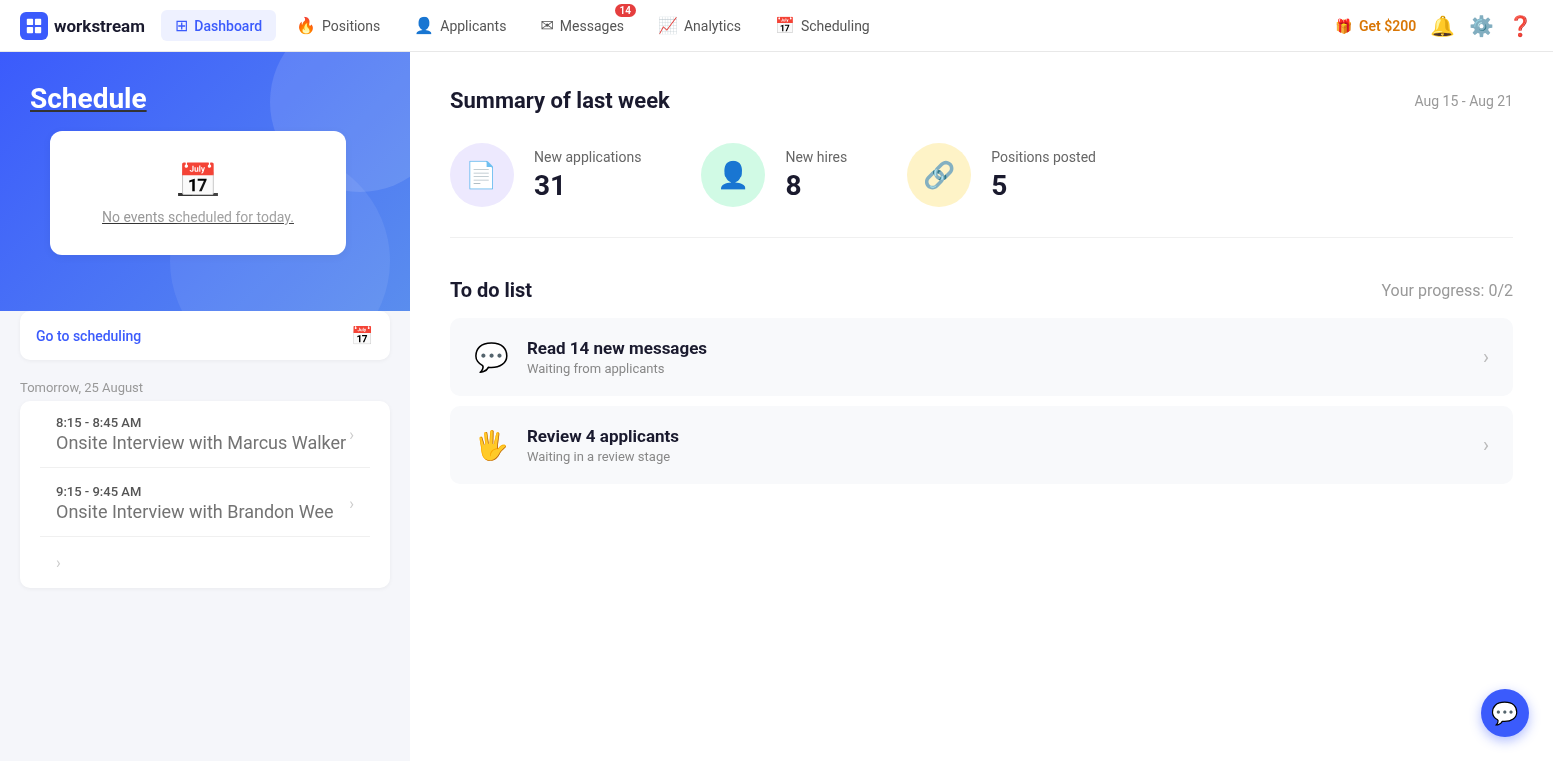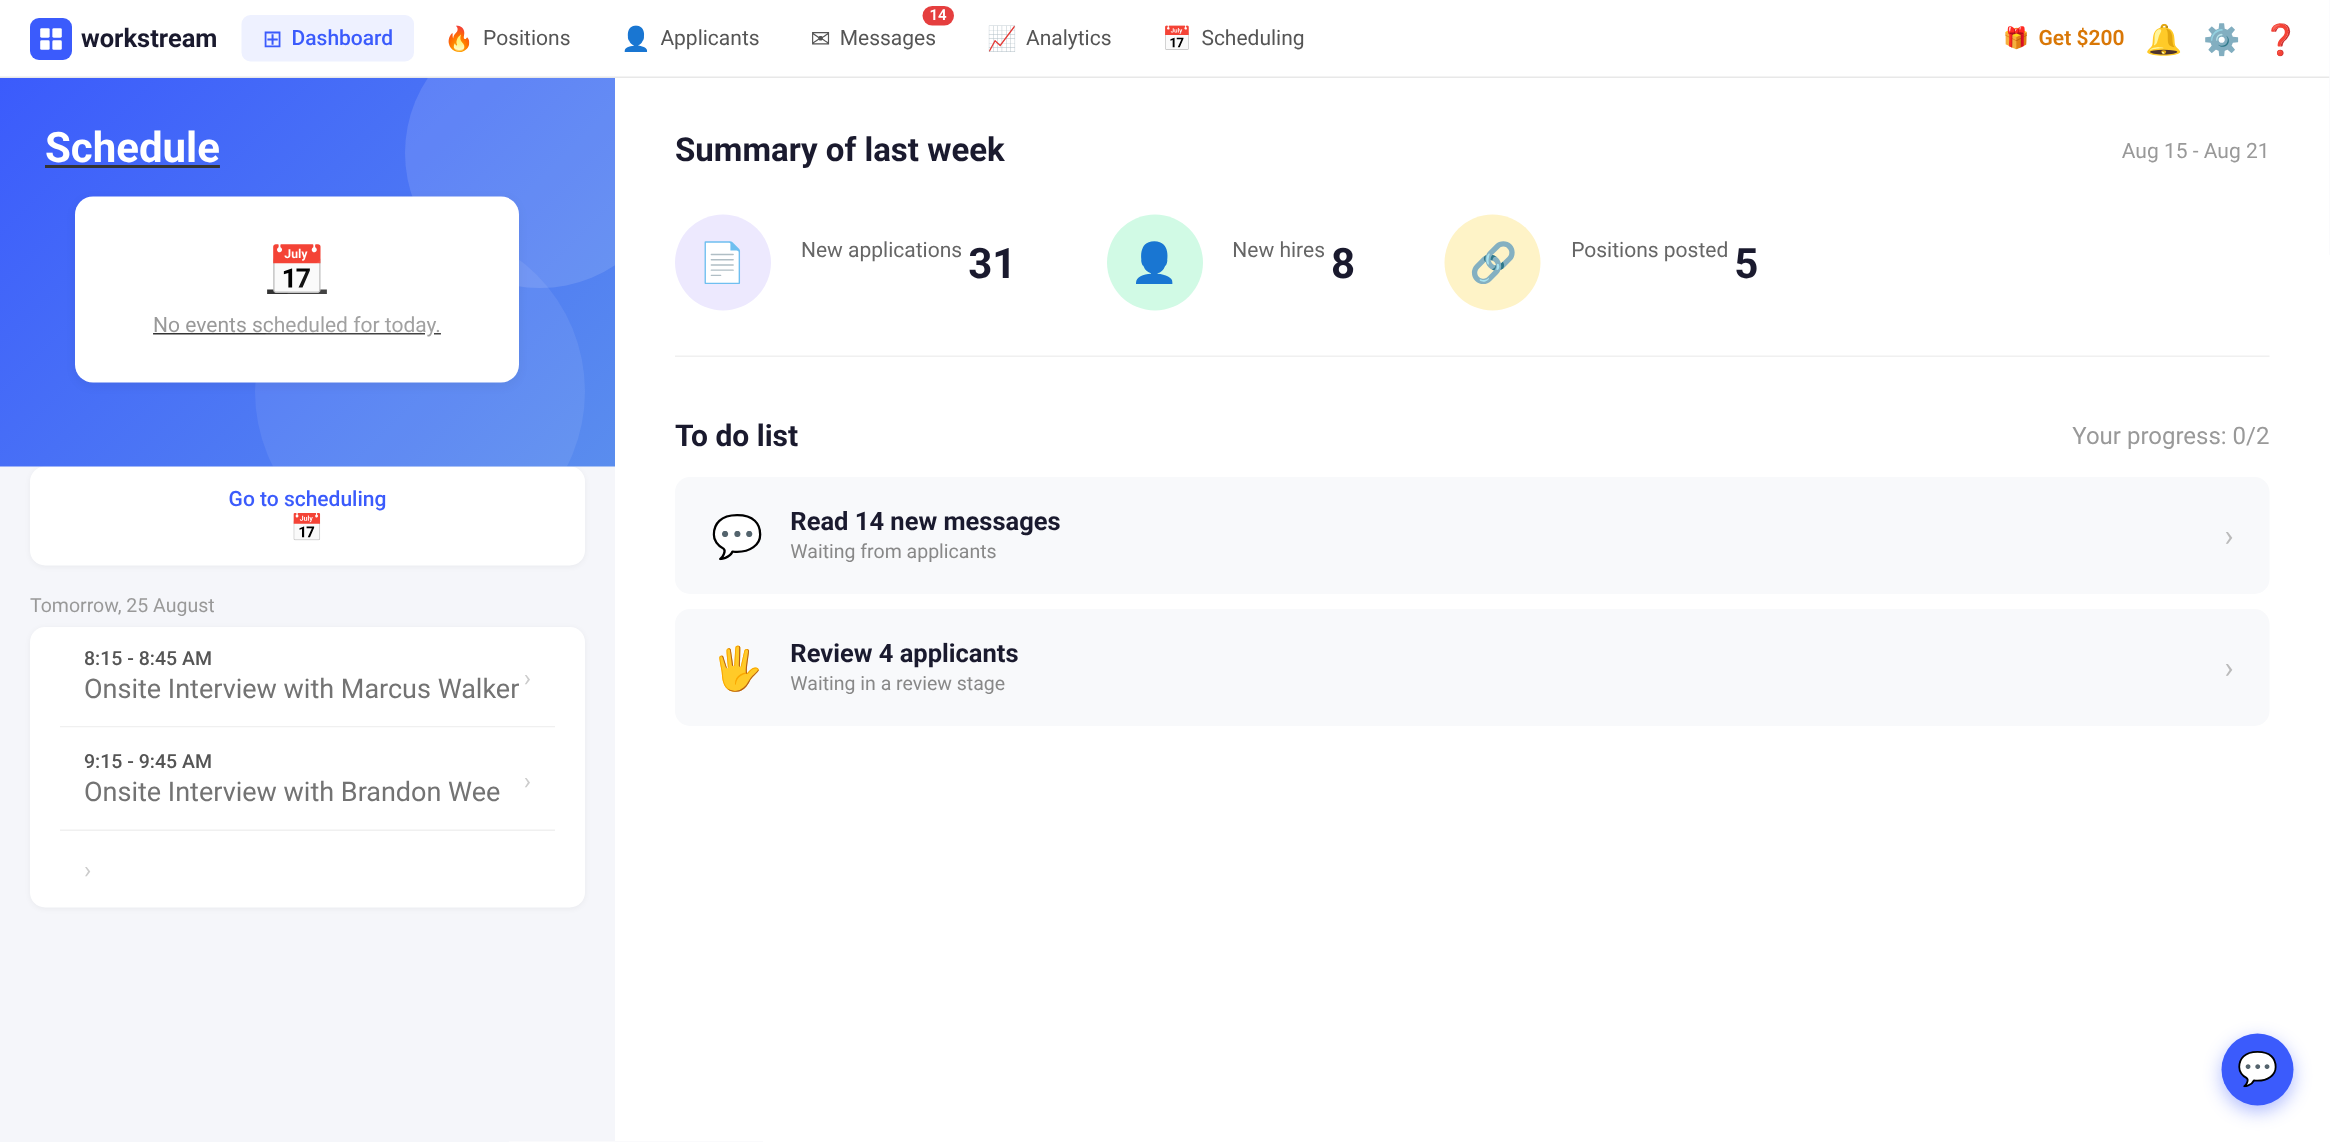--- a/index.html
+++ b/index.html
@@ -53,21 +53,20 @@
       box-shadow: 0 2px 8px rgba(0,0,0,0.06);
     }
     .calendar-icon-gray { font-size: 32px; color: #ccc; }
     .no-events-text { color: #999; font-size: 14px; }
 
     .go-to-scheduling {
       display: flex; align-items: center; justify-content: space-between;
       margin: 0 20px 10px 20px; padding: 14px 16px;
       background: white; border-radius: 10px; cursor: pointer;
       box-shadow: 0 1px 4px rgba(0,0,0,0.05);
-      flex-direction: column;
     }
     .go-to-scheduling-label { color: #3b5bfc; font-weight: 500; font-size: 14px; }
 
     .tomorrow-label { color: #999; font-size: 13px; padding: 10px 20px 6px 20px; }
 
     .schedule-event {
       display: flex; align-items: center; justify-content: space-between;
       margin: 0 20px 2px 20px; padding: 14px 16px;
       background: white; border-bottom: 1px solid #f0f0f0; cursor: pointer;
     }
@@ -84,21 +83,21 @@
     .summary-header { display: flex; align-items: center; justify-content: space-between; margin-bottom: 30px; }
     .summary-title { font-size: 22px; font-weight: 700; color: #1a1a2e; }
     .summary-date { font-size: 14px; color: #999; }
 
     .stats-row { display: flex; gap: 60px; margin-bottom: 40px; padding-bottom: 30px; border-bottom: 1px solid #f0f0f0; }
     .stat-item { display: flex; align-items: center; gap: 20px; }
     .stat-icon-circle { width: 64px; height: 64px; border-radius: 50%; display: flex; align-items: center; justify-content: center; font-size: 26px; }
     .stat-icon-circle.purple { background: #ede9fe; color: #6d28d9; }
     .stat-icon-circle.teal { background: #d1fae5; color: #059669; }
     .stat-icon-circle.orange { background: #fef3c7; color: #d97706; }
-    .stat-details { display: flex; gap: 4px; }
+    .stat-details { display: flex; flex-direction: column; gap: 4px; }
     .stat-label { font-size: 14px; color: #666; }
     .stat-value { font-size: 28px; font-weight: 700; color: #1a1a2e; }
 
     .todo-header { display: flex; align-items: center; justify-content: space-between; margin-bottom: 16px; }
     .todo-title { font-size: 20px; font-weight: 700; color: #1a1a2e; }
     .todo-progress { font-size: 16px; color: #999; }
 
     .todo-item {
       display: flex; align-items: center; gap: 18px;
       background: #f8f9fb; border-radius: 10px; padding: 20px 24px;

